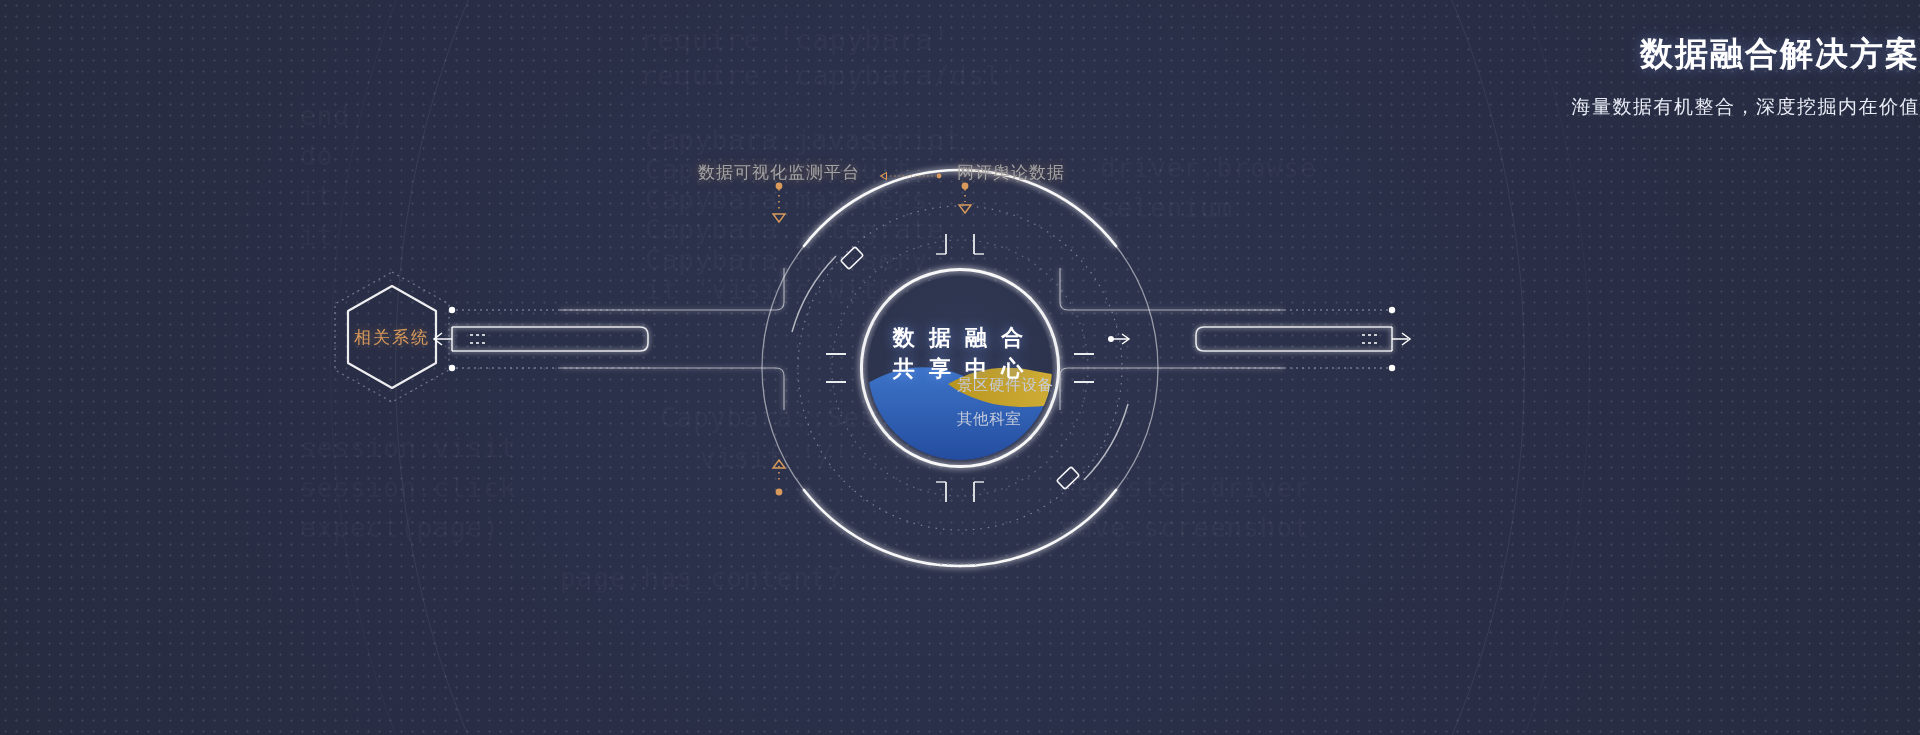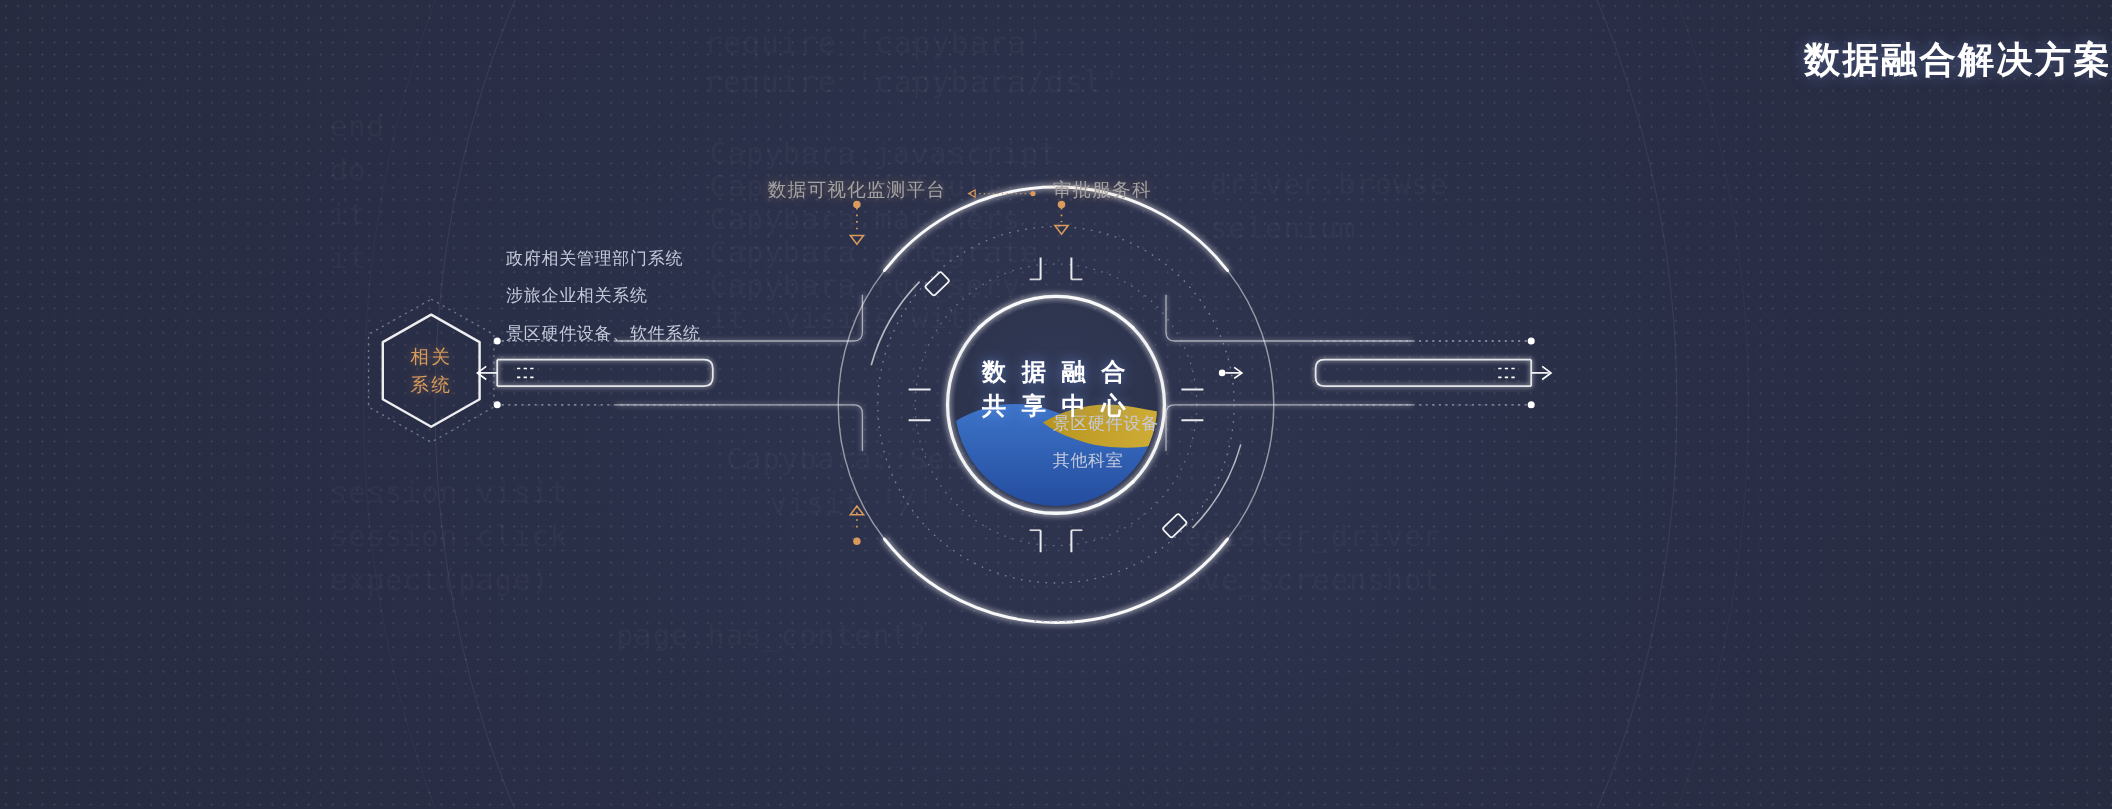--- a/index.html
+++ b/index.html
@@ -64,21 +64,21 @@
   #lbl-authority{ left:957px; top:161px; }
 
   #arrow-top{
     position:absolute; left:866px; top:170px; width:86px; height:12px;
   }
 
   
   .hex-wrap{ position:absolute; width:120px; height:134px; }
   .hex-outer,.hex-inner{ position:absolute; inset:0; }
   .hex-txt{
-    position:absolute; inset:0; display:flex; flex-direction:column;
+    position:absolute; inset:0; display:flex; flex-direction:row;
     align-items:center; justify-content:center;
     color:#d99a5b; font-size:17px; line-height:25px; letter-spacing:2px;
     text-shadow:0 0 9px rgba(217,154,91,.4);
   }
   #hex-left{ left:332px; top:270px; }
   #hex-right{ left:1458px; top:270px; }
 
   
   #col-left-top{ left:460px; top:225px; }
   #col-left-bot{ left:460px; top:375px; }
@@ -114,20 +114,21 @@
 </head>
 <body>
 
 <div id="bg-dots"></div>
 <div id="bg-code"><span style="left: 640px; top: 22px; font-size: 27px;">require 'capybara'</span><span style="left: 640px; top: 58px; font-size: 27px;">require 'capybara/dsl'</span><span style="left: 645px; top: 122px; font-size: 26px;">Capybara.javascript</span><span style="left: 645px; top: 152px; font-size: 26px;">Capybara.default_</span><span style="left: 645px; top: 182px; font-size: 26px;">Capybara.matchers</span><span style="left: 645px; top: 212px; font-size: 26px;">Capybara.integrate</span><span style="left: 645px; top: 242px; font-size: 26px;">Capybara.run_serv</span><span style="left: 645px; top: 272px; font-size: 26px;">it 'visits with_tes</span><span style="left: 300px; top: 98px; font-size: 26px;">end</span><span style="left: 300px; top: 138px; font-size: 26px;">do</span><span style="left: 300px; top: 178px; font-size: 26px;">it</span><span style="left: 300px; top: 218px; font-size: 26px;">it</span><span style="left: 300px; top: 430px; font-size: 26px;">session.visit</span><span style="left: 300px; top: 470px; font-size: 26px;">session.click</span><span style="left: 300px; top: 510px; font-size: 26px;">expect(page)</span><span style="left: 660px; top: 400px; font-size: 26px;">Capybara::Session</span><span style="left: 700px; top: 440px; font-size: 26px;">visit '/'</span><span style="left: 1100px; top: 150px; font-size: 26px;">driver.browse</span><span style="left: 1100px; top: 190px; font-size: 26px;">selenium</span><span style="left: 1060px; top: 470px; font-size: 26px;">register_driver</span><span style="left: 1060px; top: 510px; font-size: 26px;">save_screenshot</span><span style="left: 560px; top: 560px; font-size: 26px;">page.has_content?</span></div>
 <div id="bg-ellipse"></div>
 <div id="bg-ellipse2"></div>
 
 <div id="header">
   <div id="title">数据融合解决方案</div>
+  <div id="subtitle">海量数据有机整合，深度挖掘内在价值</div>
 </div>
 
 <div id="stage">
 
   <svg width="1920" height="735">
     <defs>
       <filter id="glow">
           <feGaussianBlur stdDeviation="2.4" result="b"></feGaussianBlur>
         <feMerge>
             <feMergeNode in="b"></feMergeNode>
@@ -283,21 +284,21 @@
       <circle cx="260" cy="260" r="92" fill="none" stroke="#ffffff" stroke-width="0"></circle>
     </svg>
   </div>
 
   <div id="sphere-text">
     <div>数 据 融 合</div>
     <div>共 享 中 心</div>
   </div>
 
   <div class="otext" id="lbl-platform">数据可视化监测平台</div>
-  <div class="otext" id="lbl-authority">审批服务科</div>
+  <div class="otext" id="lbl-authority">网评舆论数据</div>
 
   <svg id="arrow-top" width="100" height="16" viewBox="0 0 100 16">
     <path d="M14 8 L86 8" stroke="#d99a5b" stroke-width="1.6" stroke-dasharray="1.5 4" fill="none"></path>
     <path d="M12 8 L20 3.5 L20 12.5 Z" fill="none" stroke="#d99a5b" stroke-width="1.4"></path>
     <circle cx="90" cy="8" r="3.2" fill="#d99a5b"></circle>
   </svg>
 
   <svg width="1920" height="735">
     <g stroke="#d99a5b" stroke-width="1.6" stroke-dasharray="1.5 4.5" fill="none">
       <path d="M779 189 L779 212"></path>
@@ -319,25 +320,20 @@
     <svg class="hex-inner" viewBox="0 0 120 134">
       <polygon points="60,16 104,41 104,93 60,118 16,93 16,41" fill="none" stroke="#ffffff" stroke-width="2.2" stroke-linejoin="round" stroke-opacity=".92"></polygon>
     </svg>
     <div class="hex-txt">
       <span>相关</span>
       <span>系统</span>
     </div>
   </div>
 
 
-  <div class="col" id="col-left-top">
-    <span class="gtext">政府相关管理部门系统</span>
-    <span class="gtext">涉旅企业相关系统</span>
-    <span class="gtext">景区硬件设备、软件系统</span>
-  </div>
   <div class="col" id="col-right-bot">
     <span class="gtext">景区硬件设备</span>
     <span class="gtext">其他科室</span>
   </div>
 
   <div id="ellipsis">......</div>
 
 </div>
 
 </body></html>

